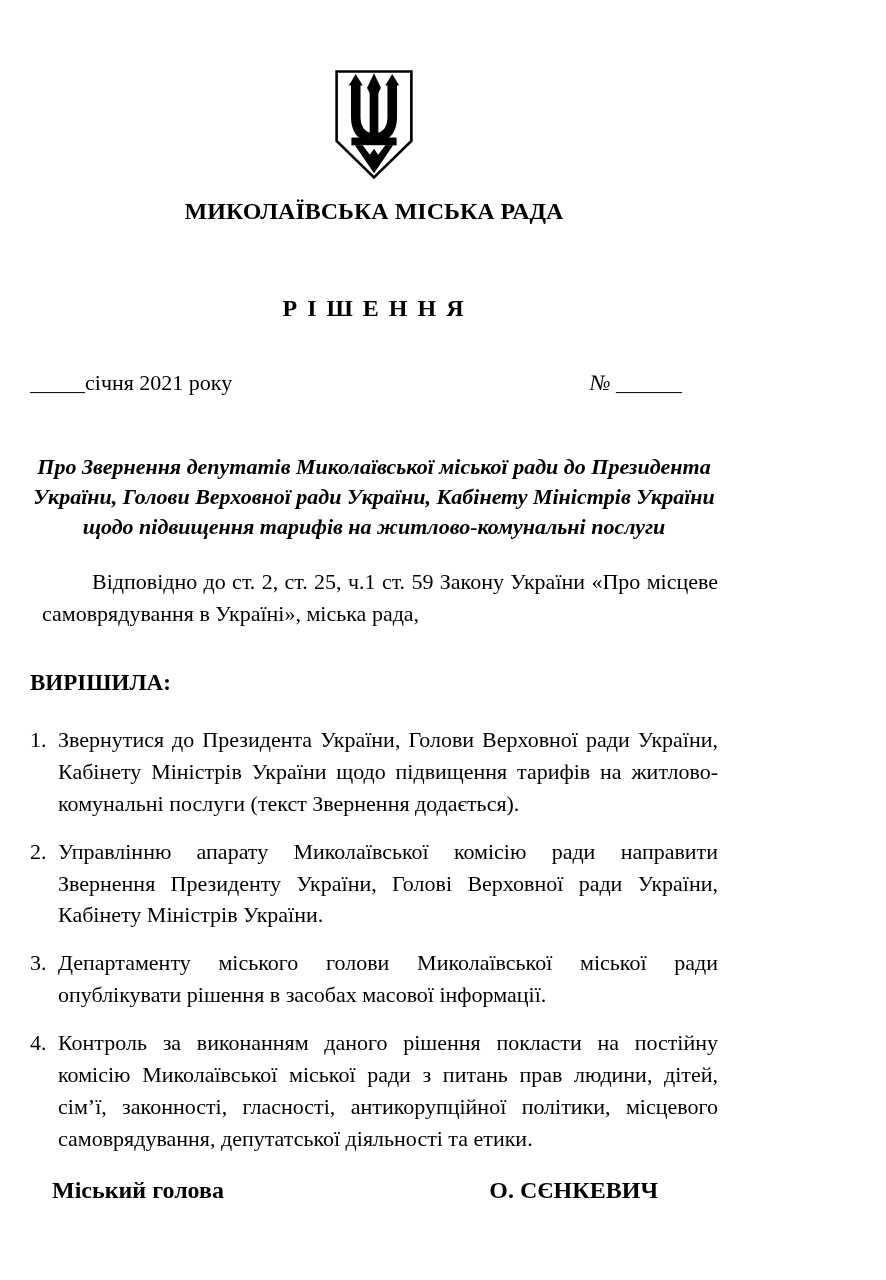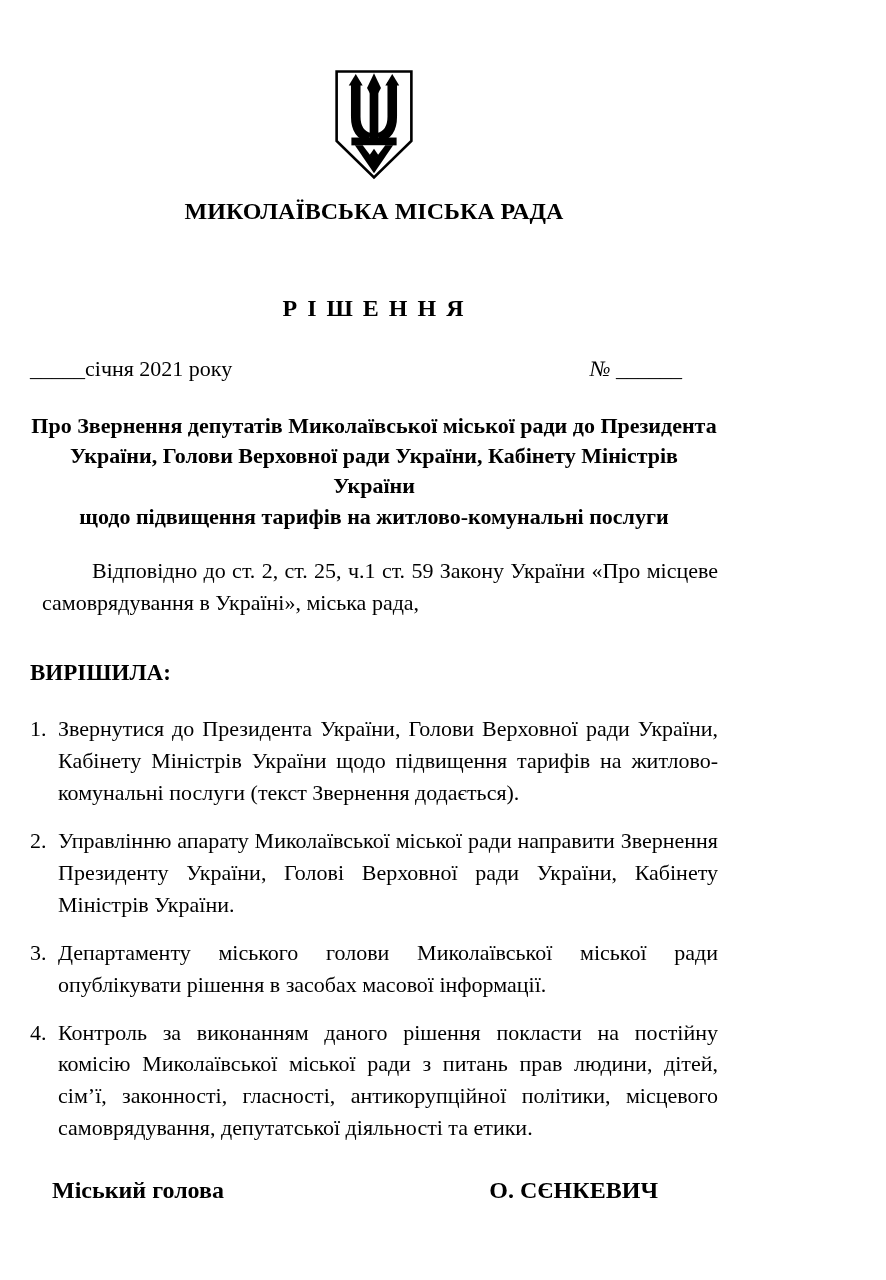--- a/index.html
+++ b/index.html
@@ -37,35 +37,36 @@
   }
   .doc-type {
     margin-top: 69px;
     text-align: center;
     font-weight: bold;
     font-size: 24px;
     letter-spacing: 2px;
     line-height: 1.15;
   }
   .date-row {
-    margin-top: 34px;
+    margin-top: 48px;
     display: flex;
     justify-content: space-between;
     align-items: baseline;
     font-size: 22px;
     line-height: 1.2;
   }
   .date-row .number-line {
     padding-right: 36px;
     font-style: italic;
   }
   .doc-title {
-    margin-top: 28px;
+    margin-top: 55px;
     text-align: center;
     font-weight: bold;
+    font-style: italic;
     font-size: 22px;
     line-height: 1.38;
   }
   .intro {
     margin: 23px 0 0 12px;
     font-size: 22px;
     line-height: 1.45;
     text-align: justify;
     text-indent: 50px;
   }
@@ -157,21 +158,21 @@
 
   <div class="resolved">ВИРІШИЛА:</div>
 
   <div class="items">
     <div class="item">
       <span class="item-num">1.</span>
       <span class="item-text">Звернутися до Президента України, Голови Верховної ради України, Кабінету Міністрів України щодо підвищення тарифів на житлово-комунальні послуги (текст Звернення додається).</span>
     </div>
     <div class="item">
       <span class="item-num">2.</span>
-      <span class="item-text">Управлінню апарату Миколаївської міської ради направити Звернення Президенту України, Голові Верховної ради України, Кабінету Міністрів України.</span>
+      <span class="item-text">Управлінню апарату Миколаївської комісію ради направити Звернення Президенту України, Голові Верховної ради України, Кабінету Міністрів України.</span>
     </div>
     <div class="item">
       <span class="item-num">3.</span>
       <span class="item-text">Департаменту міського голови Миколаївської міської ради опублікувати рішення в засобах масової інформації.</span>
     </div>
     <div class="item">
       <span class="item-num">4.</span>
       <span class="item-text">Контроль за виконанням даного рішення покласти на постійну комісію Миколаївської міської ради з питань прав людини, дітей, сім’ї, законності, гласності, антикорупційної політики, місцевого самоврядування, депутатської діяльності та етики.</span>
     </div>
   </div>

